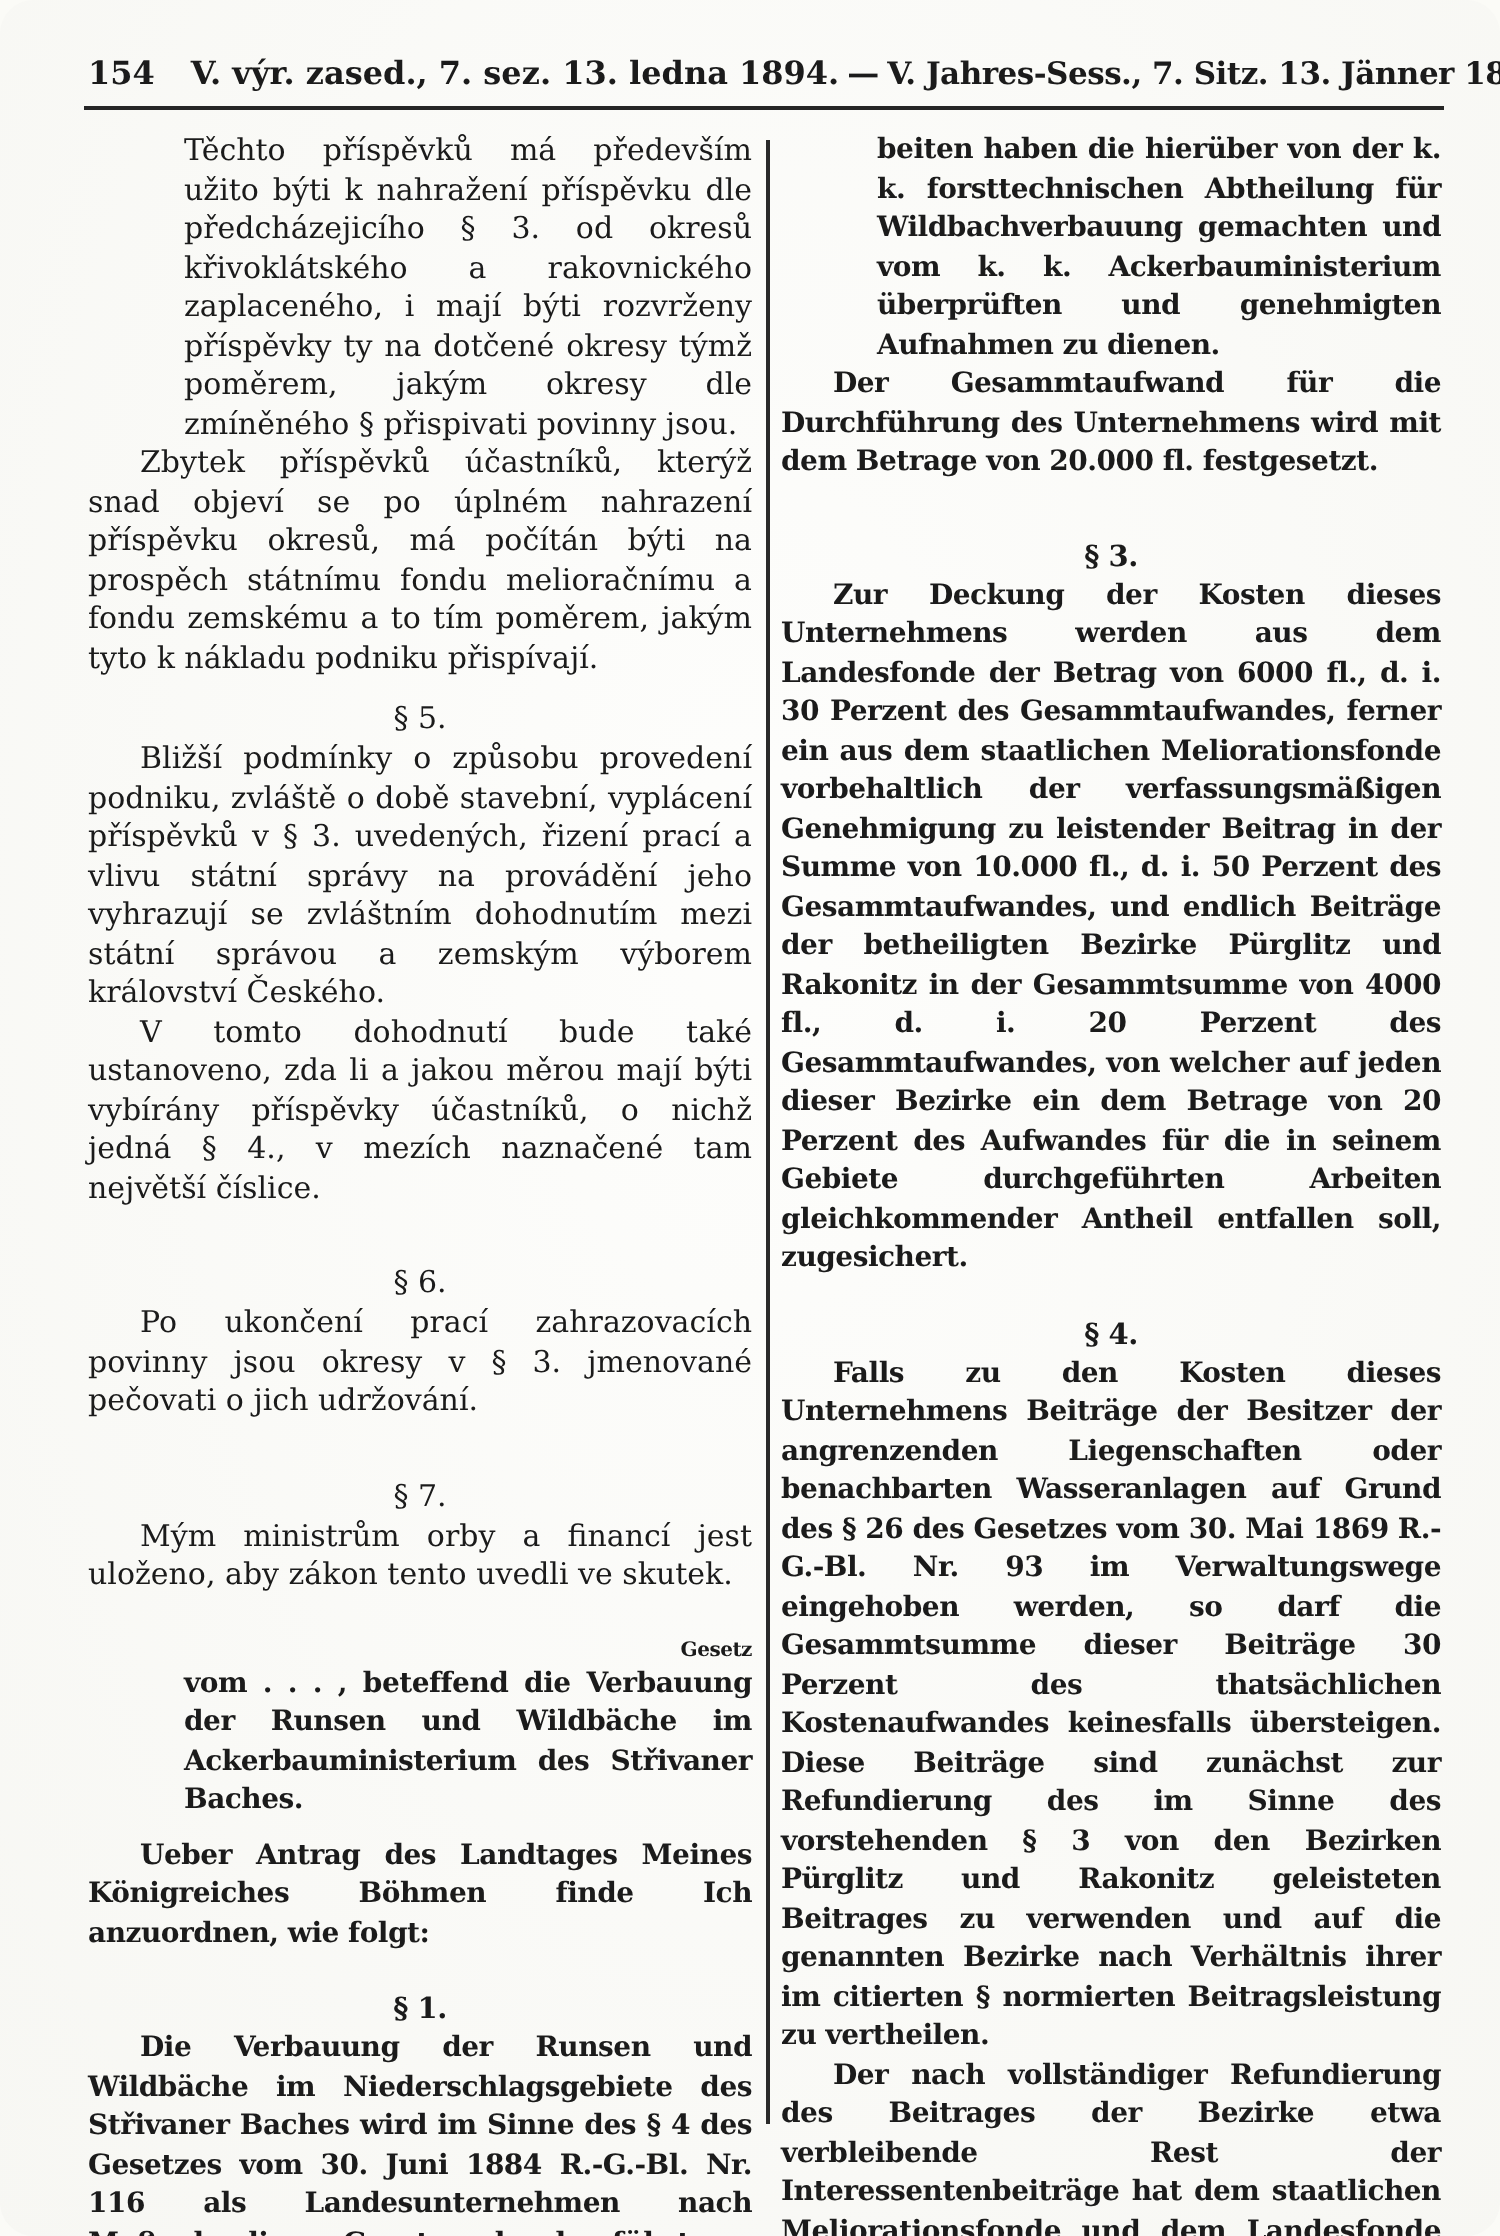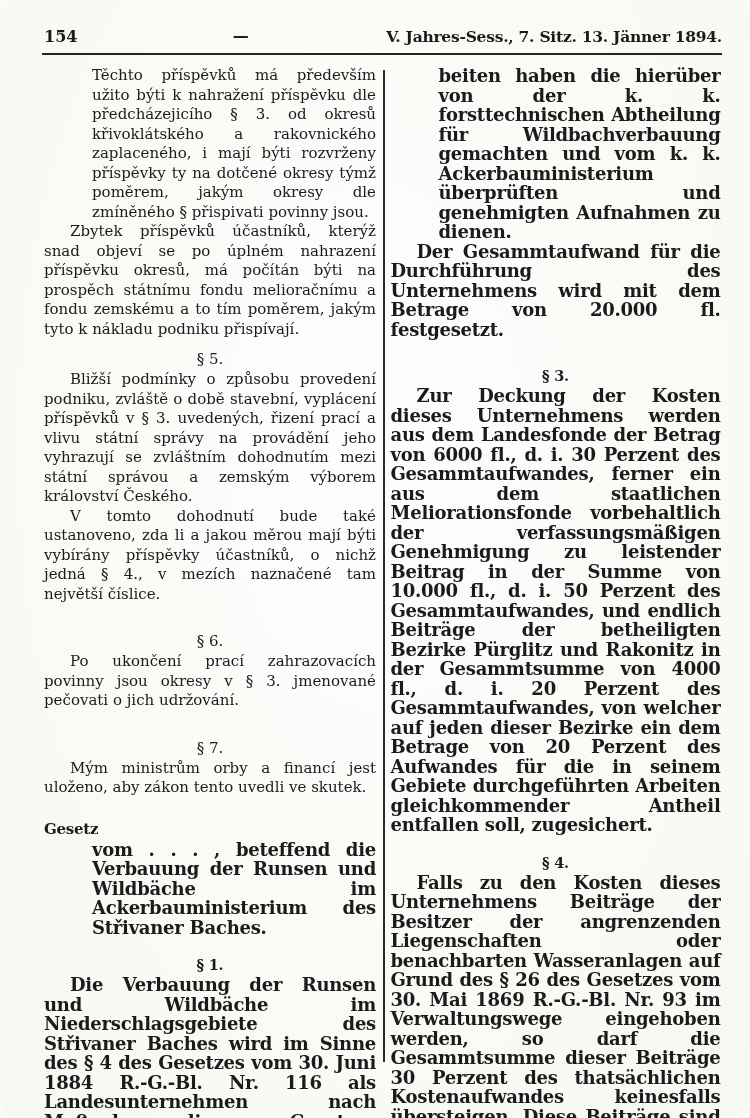--- a/index.html
+++ b/index.html
@@ -43,64 +43,66 @@
   }
   .para {
     text-align:justify;
     font-size:15px; line-height:19.5px;
     text-indent:26px;
   }
   .para.flush { text-indent:0;margin-left:48px; }
   .fraktur {
     font-weight:bold;
     letter-spacing:-0.25px;
-    font-size:18px;
+    font-size:14px;
   }
   .para.fraktur { line-height:19.5px; }
   .sect {
     text-align:center;
     font-size:15px;
     margin:11px 0 2px 0;
   }
   .sect.fraktur { font-size:14.5px; }
   .sp-md { margin-top:19px; }
   .sp-lg { margin-top:28px; }
   .gesetz-head {
-    text-align:left;
+    text-align:right;
     margin:22px 0 2px 0;
-    font-size:15px;
+    font-size:10px;
   }
 </style>
 </head>
 <body>
 
 <div class="page">
 
   <div class="page-header">
     <span class="page-num">154</span>
+    <span>V. výr. zased., 7. sez. 13. ledna 1894.</span>
     <span class="hdr-sep">—</span>
     <span class="fraktur" style="font-size:15.5px;">V. Jahres-Sess., 7. Sitz. 13. Jänner 1894.</span>
   </div>
 
   <div class="header-rule"></div>
 
   <div class="columns">
 
     <div class="col left-col">
       <p class="para flush">Těchto příspěvků má především užito býti k nahražení příspěvku dle předcházejicího § 3. od okresů křivoklátského a rakovnického zaplaceného, i mají býti rozvrženy příspěvky ty na dotčené okresy týmž poměrem, jakým okresy dle zmíněného § přispivati povinny jsou.</p>
       <p class="para">Zbytek příspěvků účastníků, kterýž snad objeví se po úplném nahrazení příspěvku okresů, má počítán býti na prospěch státnímu fondu melioračnímu a fondu zemskému a to tím poměrem, jakým tyto k nákladu podniku přispívají.</p>
       <div class="sect">§ 5.</div>
       <p class="para">Bližší podmínky o způsobu provedení podniku, zvláště o době stavební, vyplácení příspěvků v § 3. uvedených, řizení prací a vlivu státní správy na provádění jeho vyhrazují se zvláštním dohodnutím mezi státní správou a zemským výborem království Českého.</p>
       <p class="para">V tomto dohodnutí bude také ustanoveno, zda li a jakou měrou mají býti vybírány příspěvky účastníků, o nichž jedná § 4., v mezích naznačené tam největší číslice.</p>
       <div class="sect sp-lg">§ 6.</div>
       <p class="para">Po ukončení prací zahrazovacích povinny jsou okresy v § 3. jmenované pečovati o jich udržování.</p>
       <div class="sect sp-lg">§ 7.</div>
       <p class="para">Mým ministrům orby a financí jest uloženo, aby zákon tento uvedli ve skutek.</p>
       <div class="gesetz-head fraktur">Gesetz</div>
       <p class="para flush fraktur">vom . . . , beteffend die Verbauung der Runsen und Wildbäche im Ackerbauministerium des Střivaner Baches.</p>
+      <p class="para fraktur" style="margin-top:8px;">Ueber Antrag des Landtages Meines Königreiches Böhmen finde Ich anzuordnen, wie folgt:</p>
       <div class="sect fraktur sp-md">§ 1.</div>
       <p class="para fraktur">Die Verbauung der Runsen und Wildbäche im Niederschlagsgebiete des Střivaner Baches wird im Sinne des § 4 des Gesetzes vom 30. Juni 1884 R.-G.-Bl. Nr. 116 als Landesunternehmen nach Maßgabe dieses Gesetzes durchgeführt.</p>
 
     </div>
 
     <div class="col-divider"></div>
 
     <div class="col right-col">
       <p class="para flush fraktur">beiten haben die hierüber von der k. k. forsttechnischen Abtheilung für Wildbachverbauung gemachten und vom k. k. Ackerbauministerium überprüften und genehmigten Aufnahmen zu dienen.</p>
       <p class="para fraktur">Der Gesammtaufwand für die Durchführung des Unternehmens wird mit dem Betrage von 20.000 fl. festgesetzt.</p>

